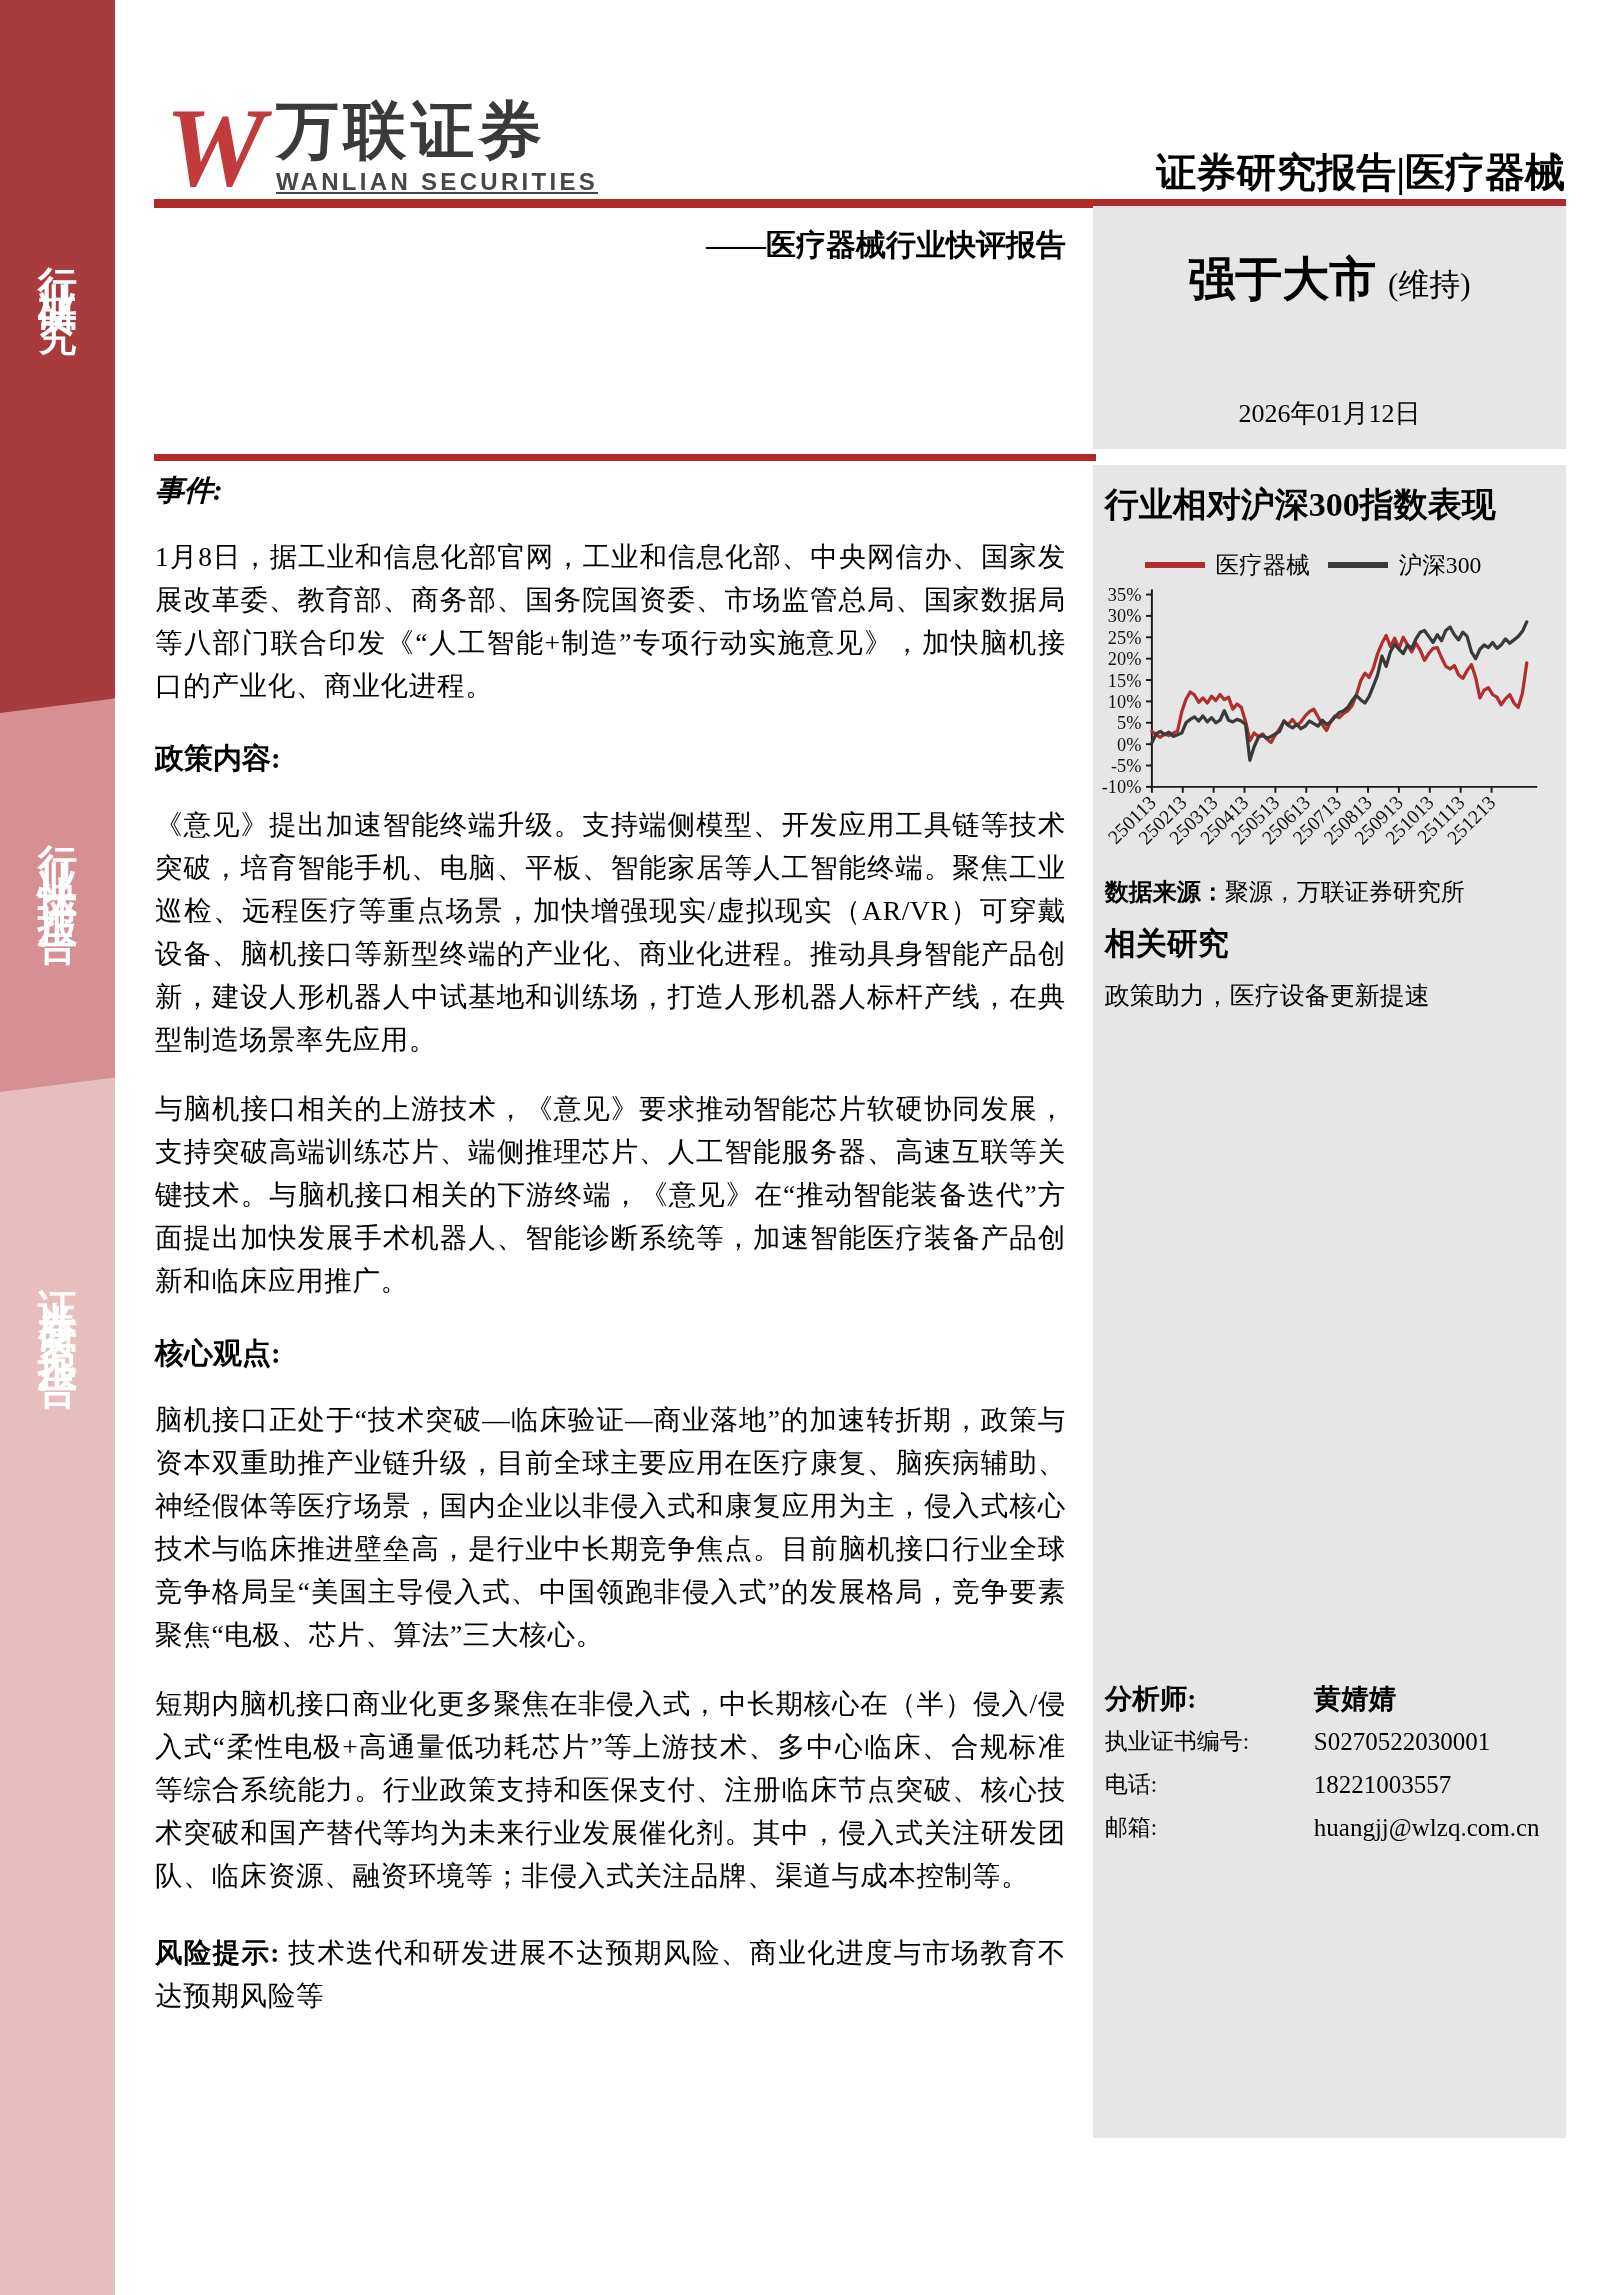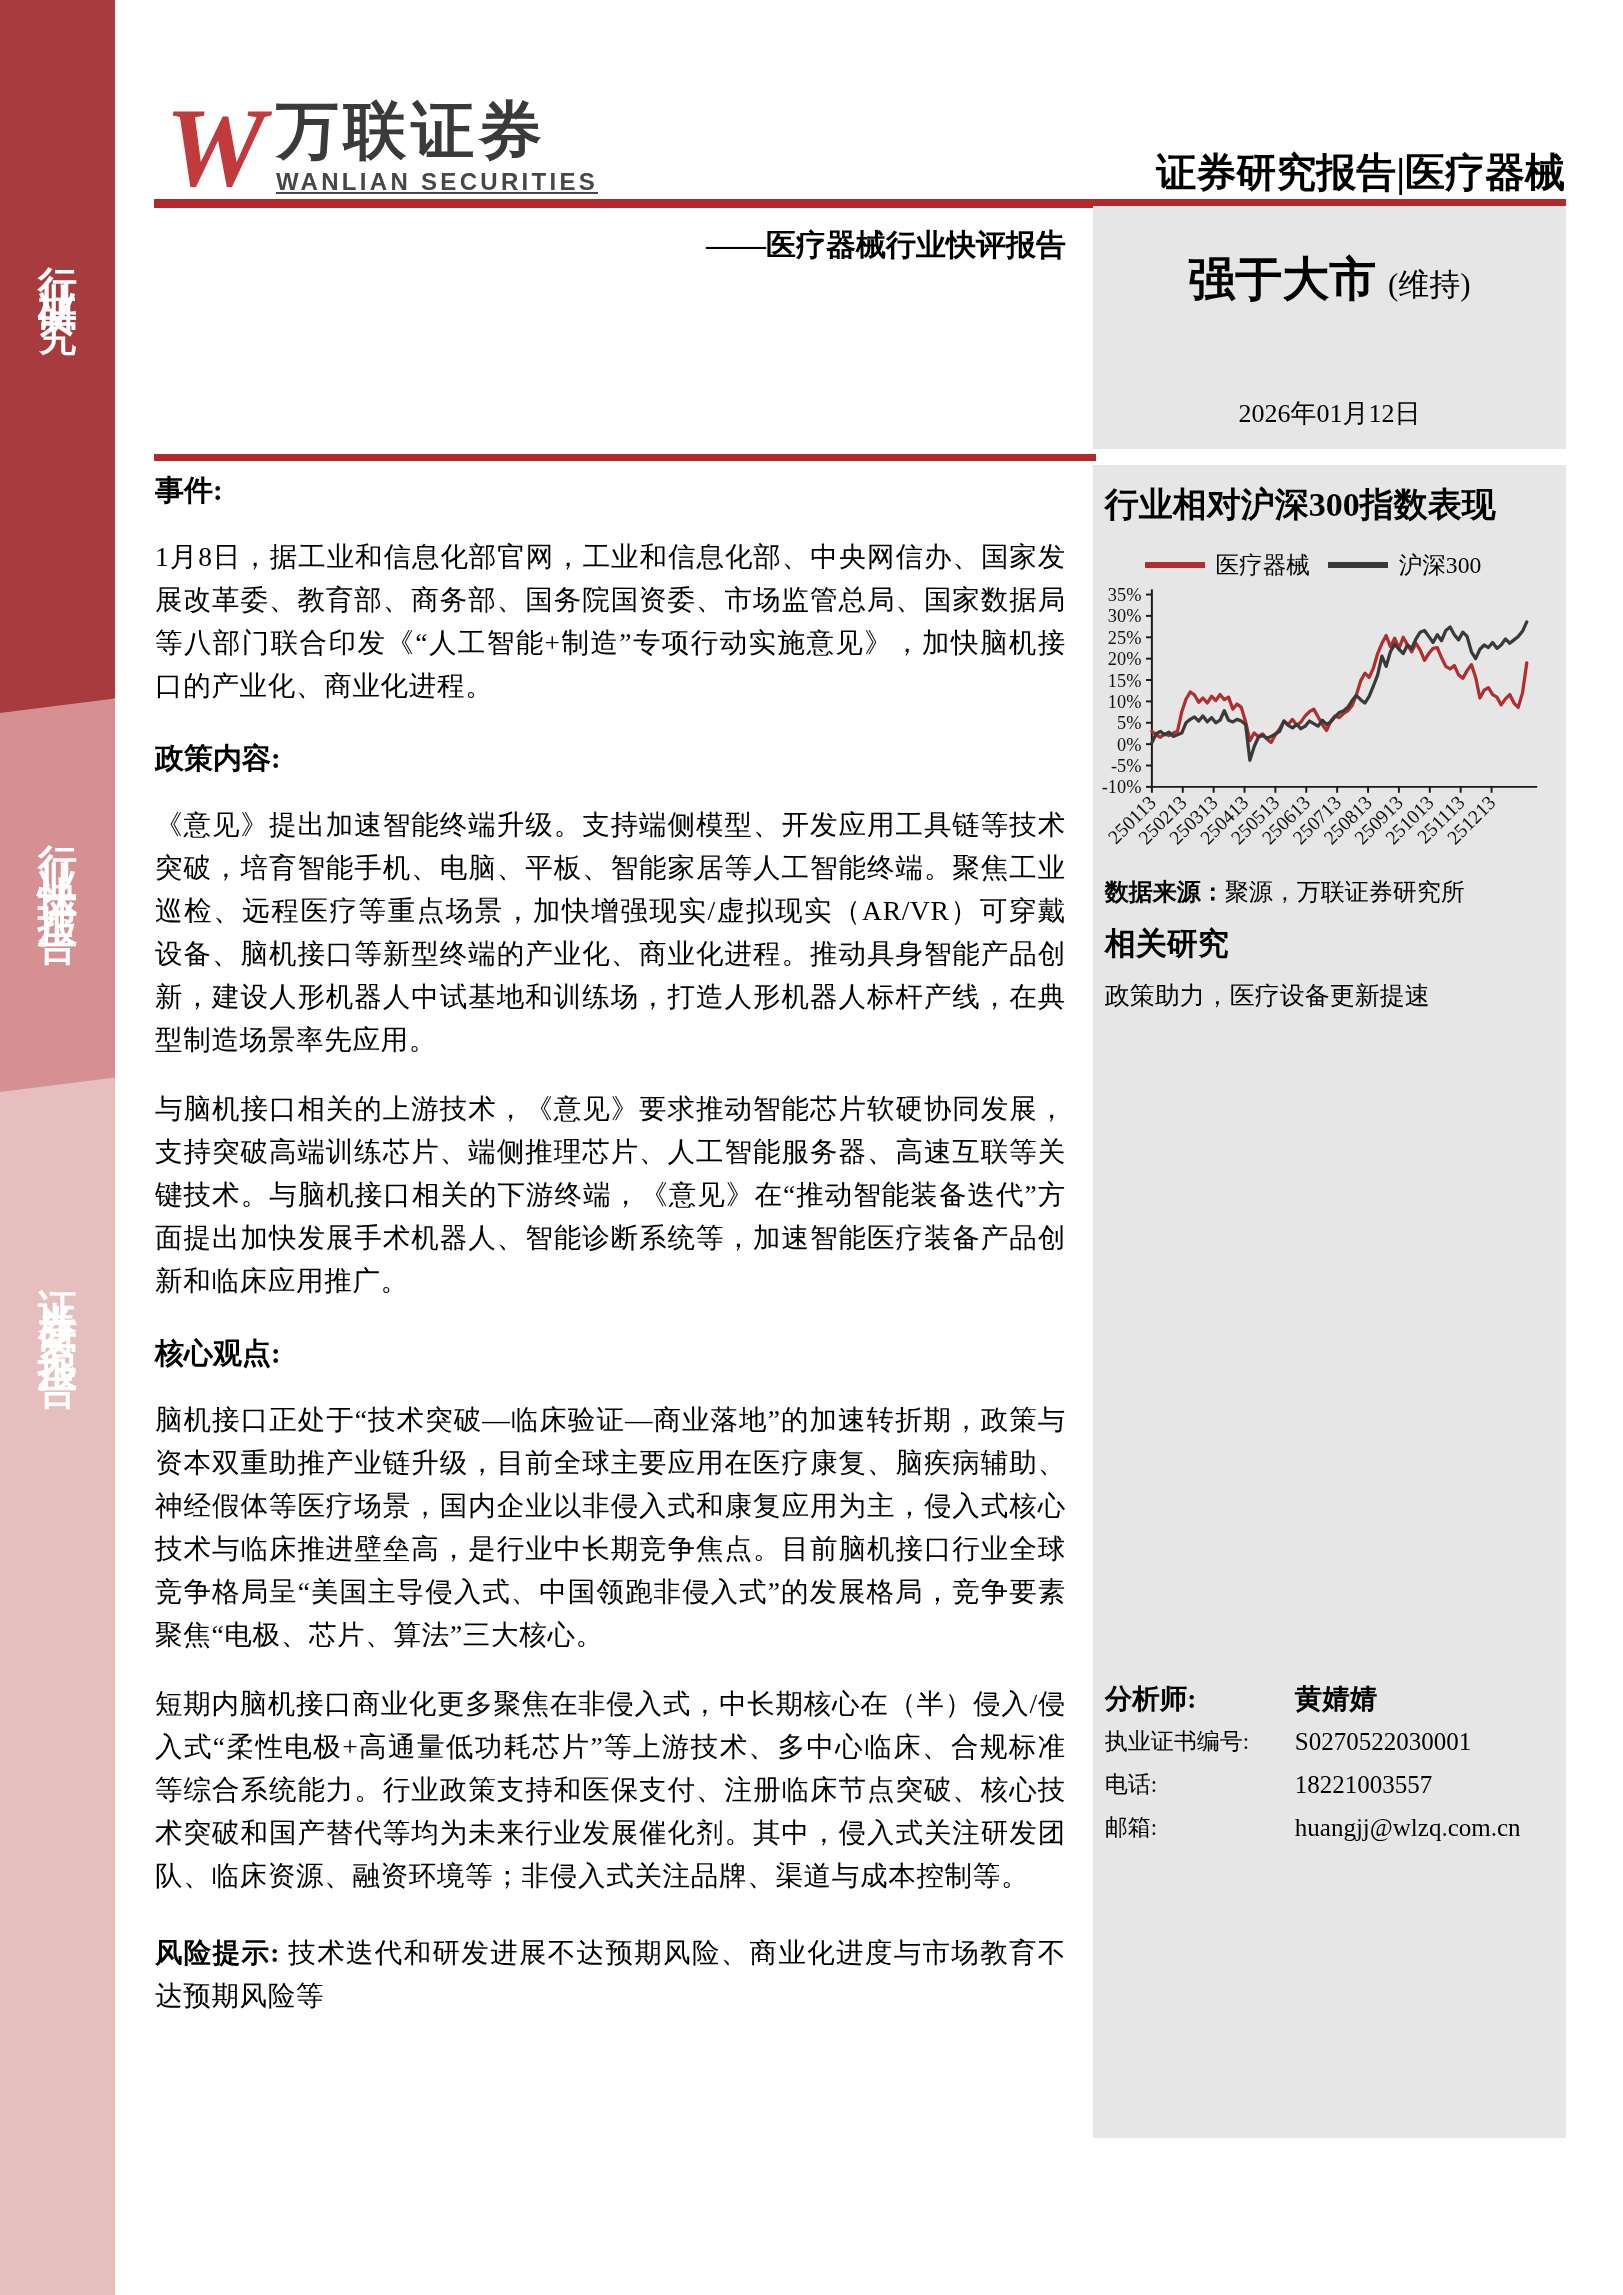--- a/index.html
+++ b/index.html
@@ -43,40 +43,40 @@
   .rating-box{
     position:absolute;left:1093px;top:206px;width:473px;height:243px;
     background:#E6E6E6;text-align:center;
   }
   .rating-line{margin-top:41px;font-weight:bold;font-size:47px;line-height:65px;}
   .rating-note{font-size:31px;font-weight:normal;}
   .rating-date{font-size:26px;margin-top:79px;}
   
   .left-body{position:absolute;left:155px;top:472px;width:911px;}
   .sec-heading{font-size:29px;font-weight:bold;line-height:37px;margin:33px 0 13px 0;}
-  .left-body .sec:first-child .sec-heading{margin-top:0;}
+  .left-body .sec:first-child .sec-heading{margin-top:0;font-style:italic;}
   .body-p{font-size:27.5px;line-height:43px;text-align:justify;margin:26px 0 0 0;letter-spacing:0.7px;}
   .risk-p{margin-top:34px;}
   .risk-label{font-weight:bold;}
   
   .right-panel{
     position:absolute;left:1093px;top:465px;width:473px;height:1673px;
     background:#E6E6E6;
   }
   .chart-title{position:absolute;top:17px;left:11.8px;font-size:34px;font-weight:bold;}
   .legend{position:absolute;top:84px;left:52px;display:flex;align-items:flex-end;gap:18.3px;}
   .legend-item{display:flex;align-items:center;gap:10.5px;font-size:23.6px;}
   .legend-swatch{width:60px;height:5.9px;display:inline-block;}
   .chart-svg{position:absolute;top:119px;left:0;}
   .source-line{position:absolute;top:411px;left:11.8px;font-size:24px;}
   .source-label{font-weight:bold;}
   .related-title{position:absolute;top:458px;left:11.8px;font-size:31px;font-weight:bold;}
   .related-item{position:absolute;top:514px;left:11.8px;font-size:25px;}
   .analyst{position:absolute;top:1212px;left:11.8px;width:450px;}
-  .analyst-row{display:flex;height:43px;align-items:center;font-size:23px;}
+  .analyst-row{display:flex;height:43px;align-items:center;font-size:23px;gap:19px;}
   .analyst-row .a-label{width:190px;flex:none;}
   .analyst-row .a-value{font-size:25px;}
   .analyst-row.first{font-size:27.5px;font-weight:bold;}
   .analyst-row.first .a-value{font-size:27.5px;font-weight:bold;text-align:center;}
 </style>
 </head>
 <body>
 
 <div class="sidebar-sec sb1">
   <span class="sb-label">行业研究</span>

